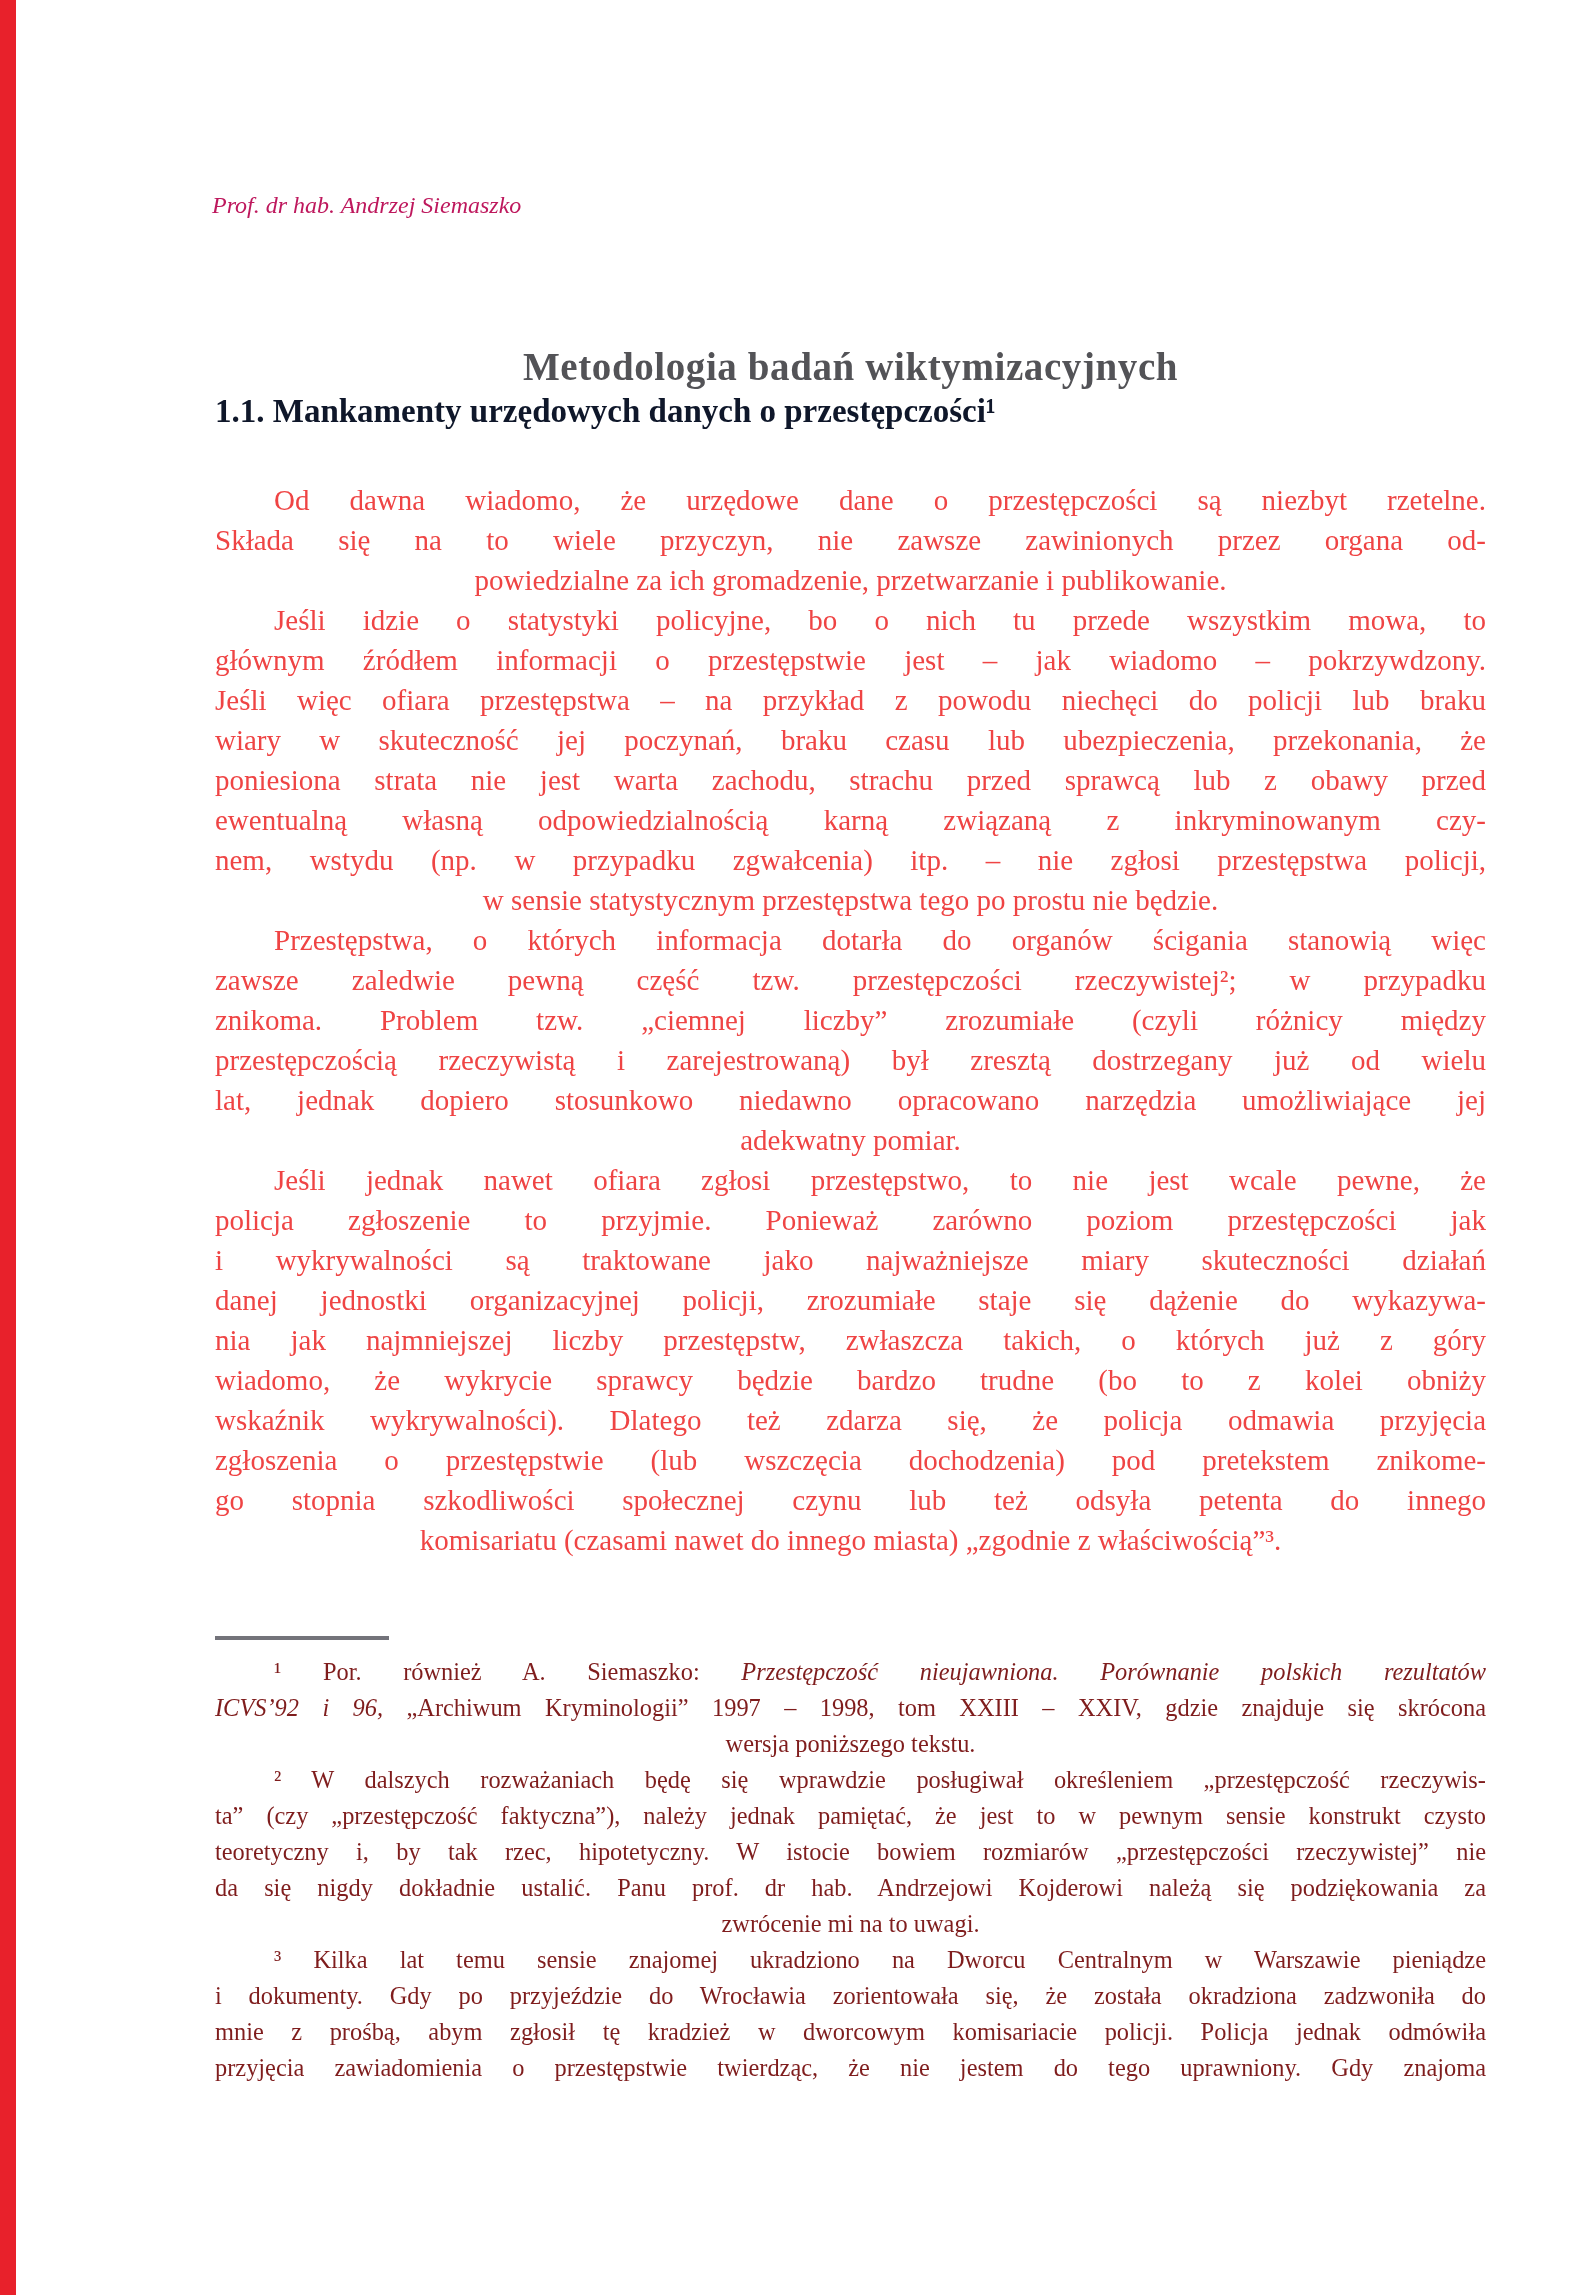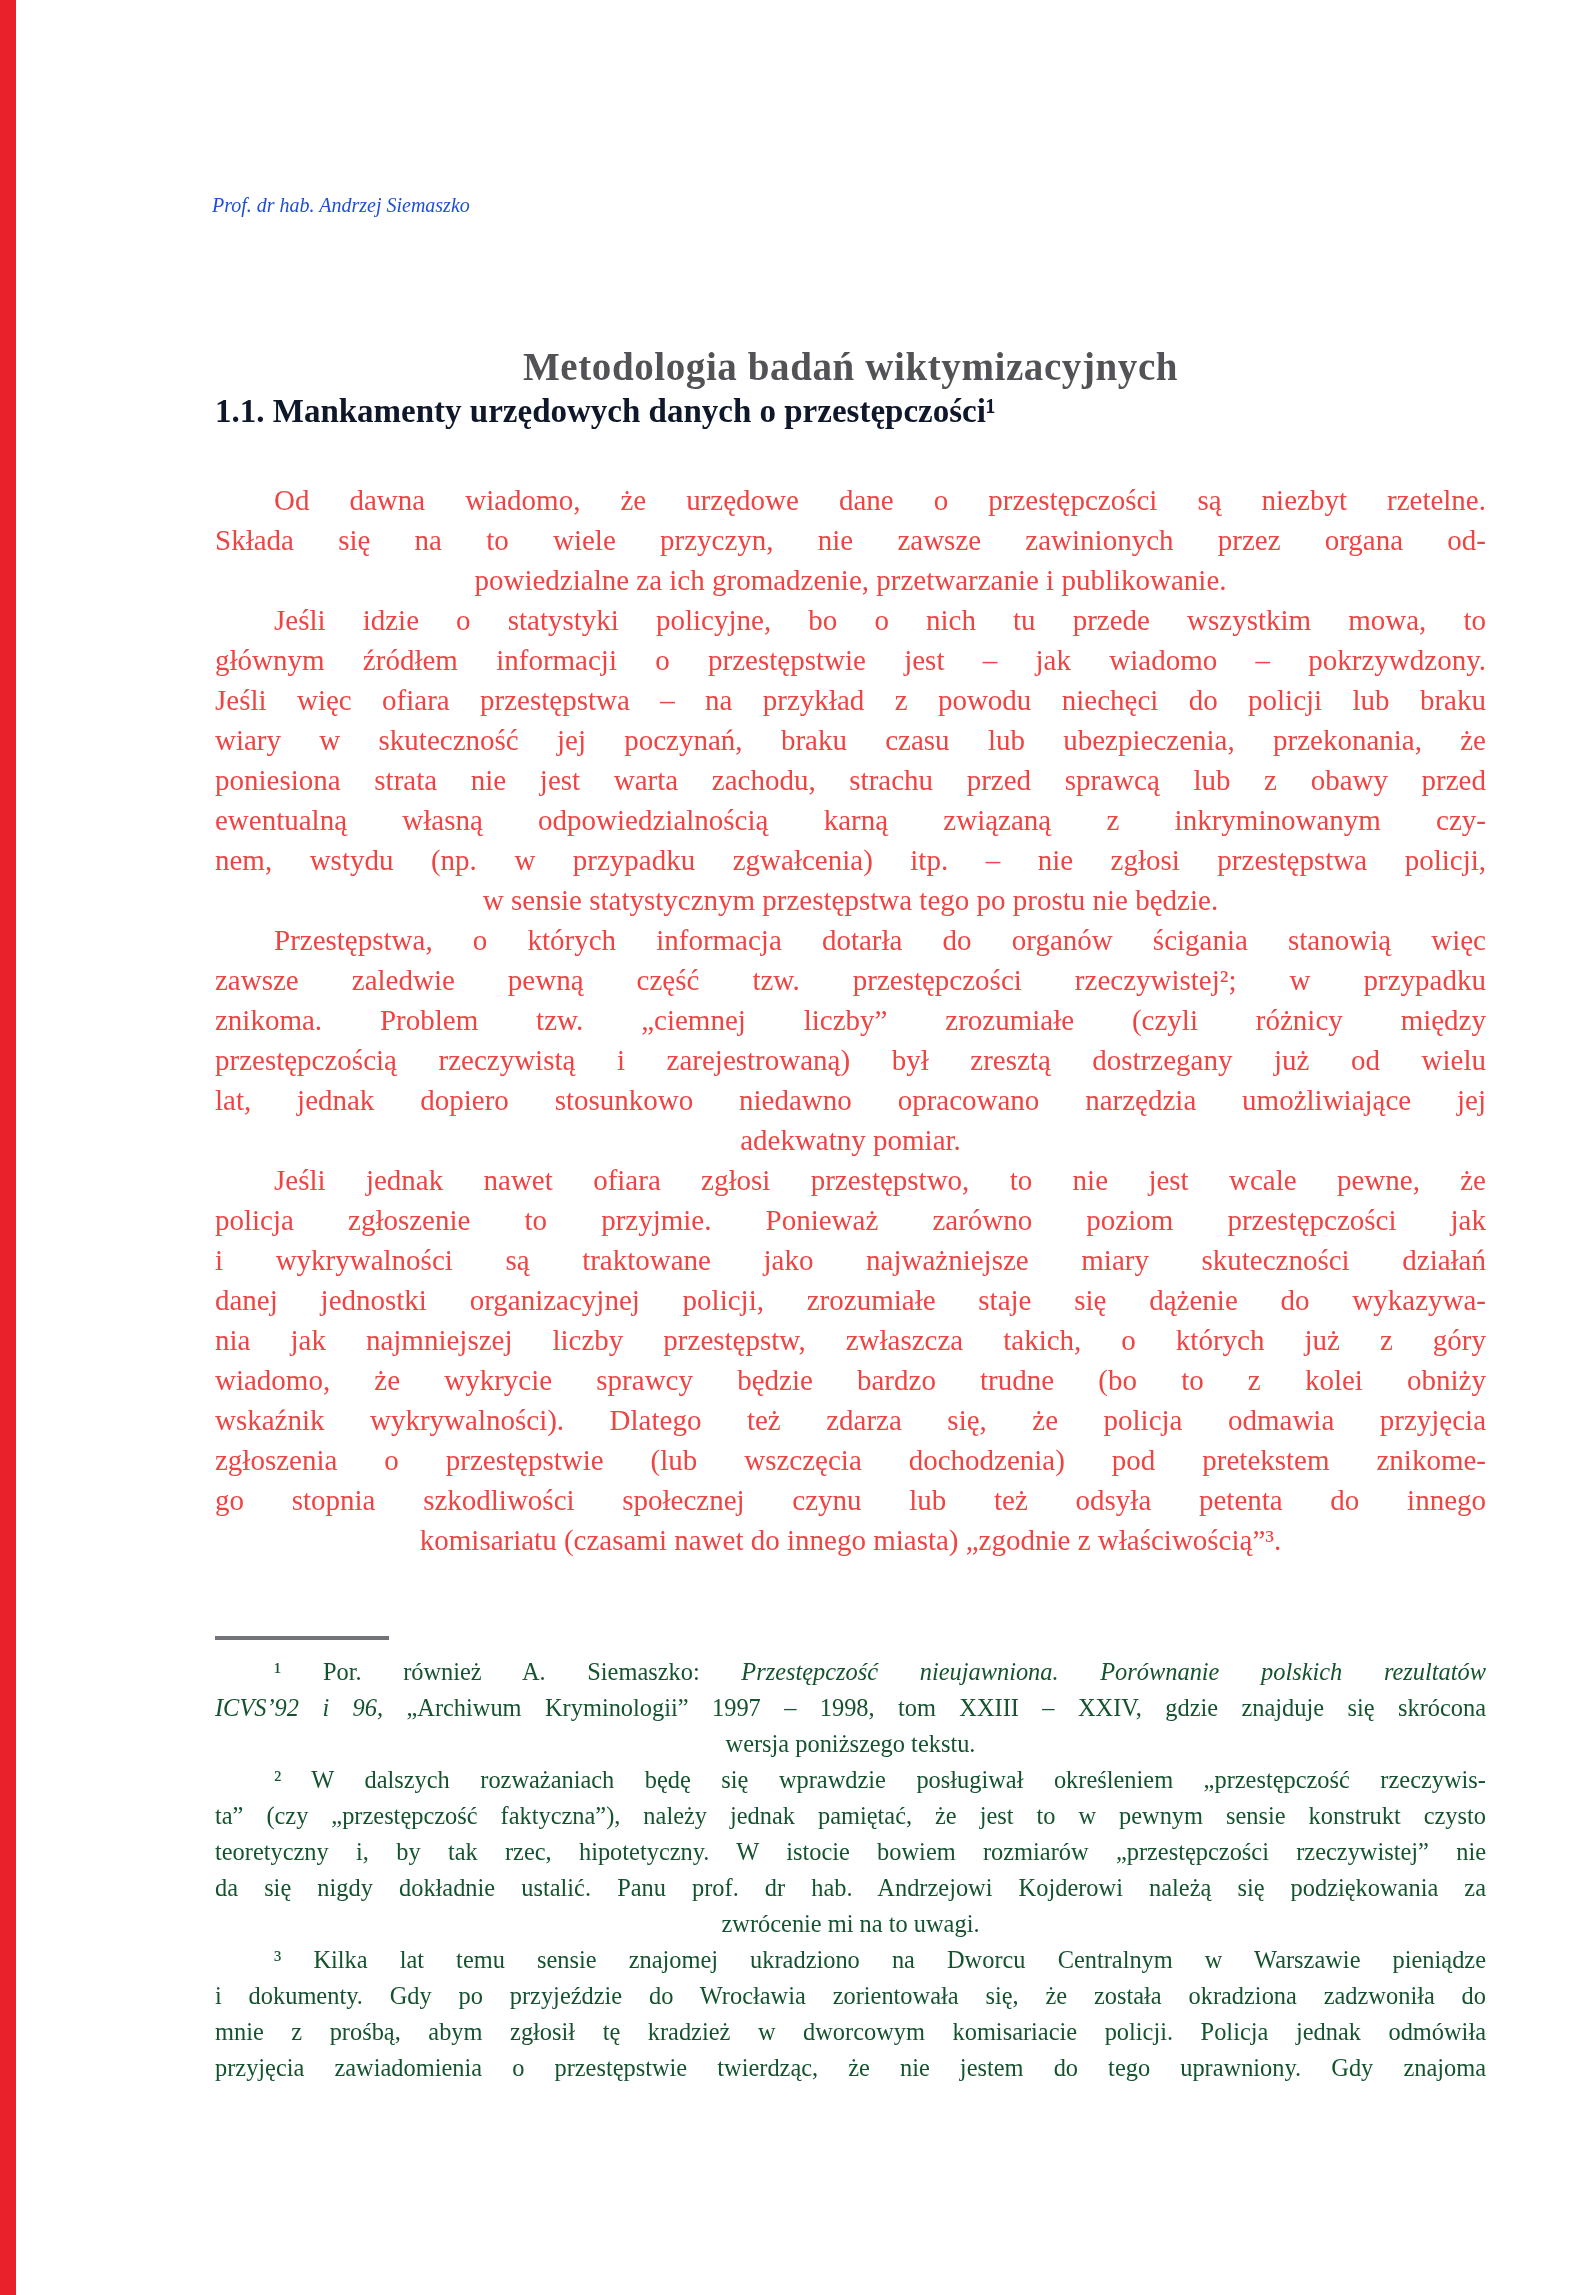--- a/index.html
+++ b/index.html
@@ -14,23 +14,23 @@
   }
   .stripe{
     position:absolute;
     left:0;top:0;
     width:15.5px;height:2295px;
   }
   .author{
     position:absolute;
     left:212px;top:187px;
     font-style:italic;
-    font-size:20px;
+    font-size:24px;
     line-height:36px;
-    color:#1d4ed8;
+    color:#be185d;
     white-space:nowrap;
   }
   .title{
     position:absolute;
     left:215px;top:311px;
     width:1271px;
     text-align:center;
     font-weight:bold;
     font-size:39px;
     line-height:48px;
@@ -59,21 +59,21 @@
     position:absolute;
     left:215px;top:1636px;
     width:174px;height:4.2px;
   }
   .footnotes{
     position:absolute;
     left:215px;top:1654px;
     width:1271px;
     font-size:24.4px;
     line-height:36px;
-    color:#14532d;
+    color:#7f1d1d;
   }
   .line{width:100%;text-align:center;}
   .line.j{text-align:justify;text-align-last:justify;}
   .line.ind{text-indent:59px;}
   .it{font-style:italic;}
 </style>
 </head>
 <body>
 
 <div class="page">

